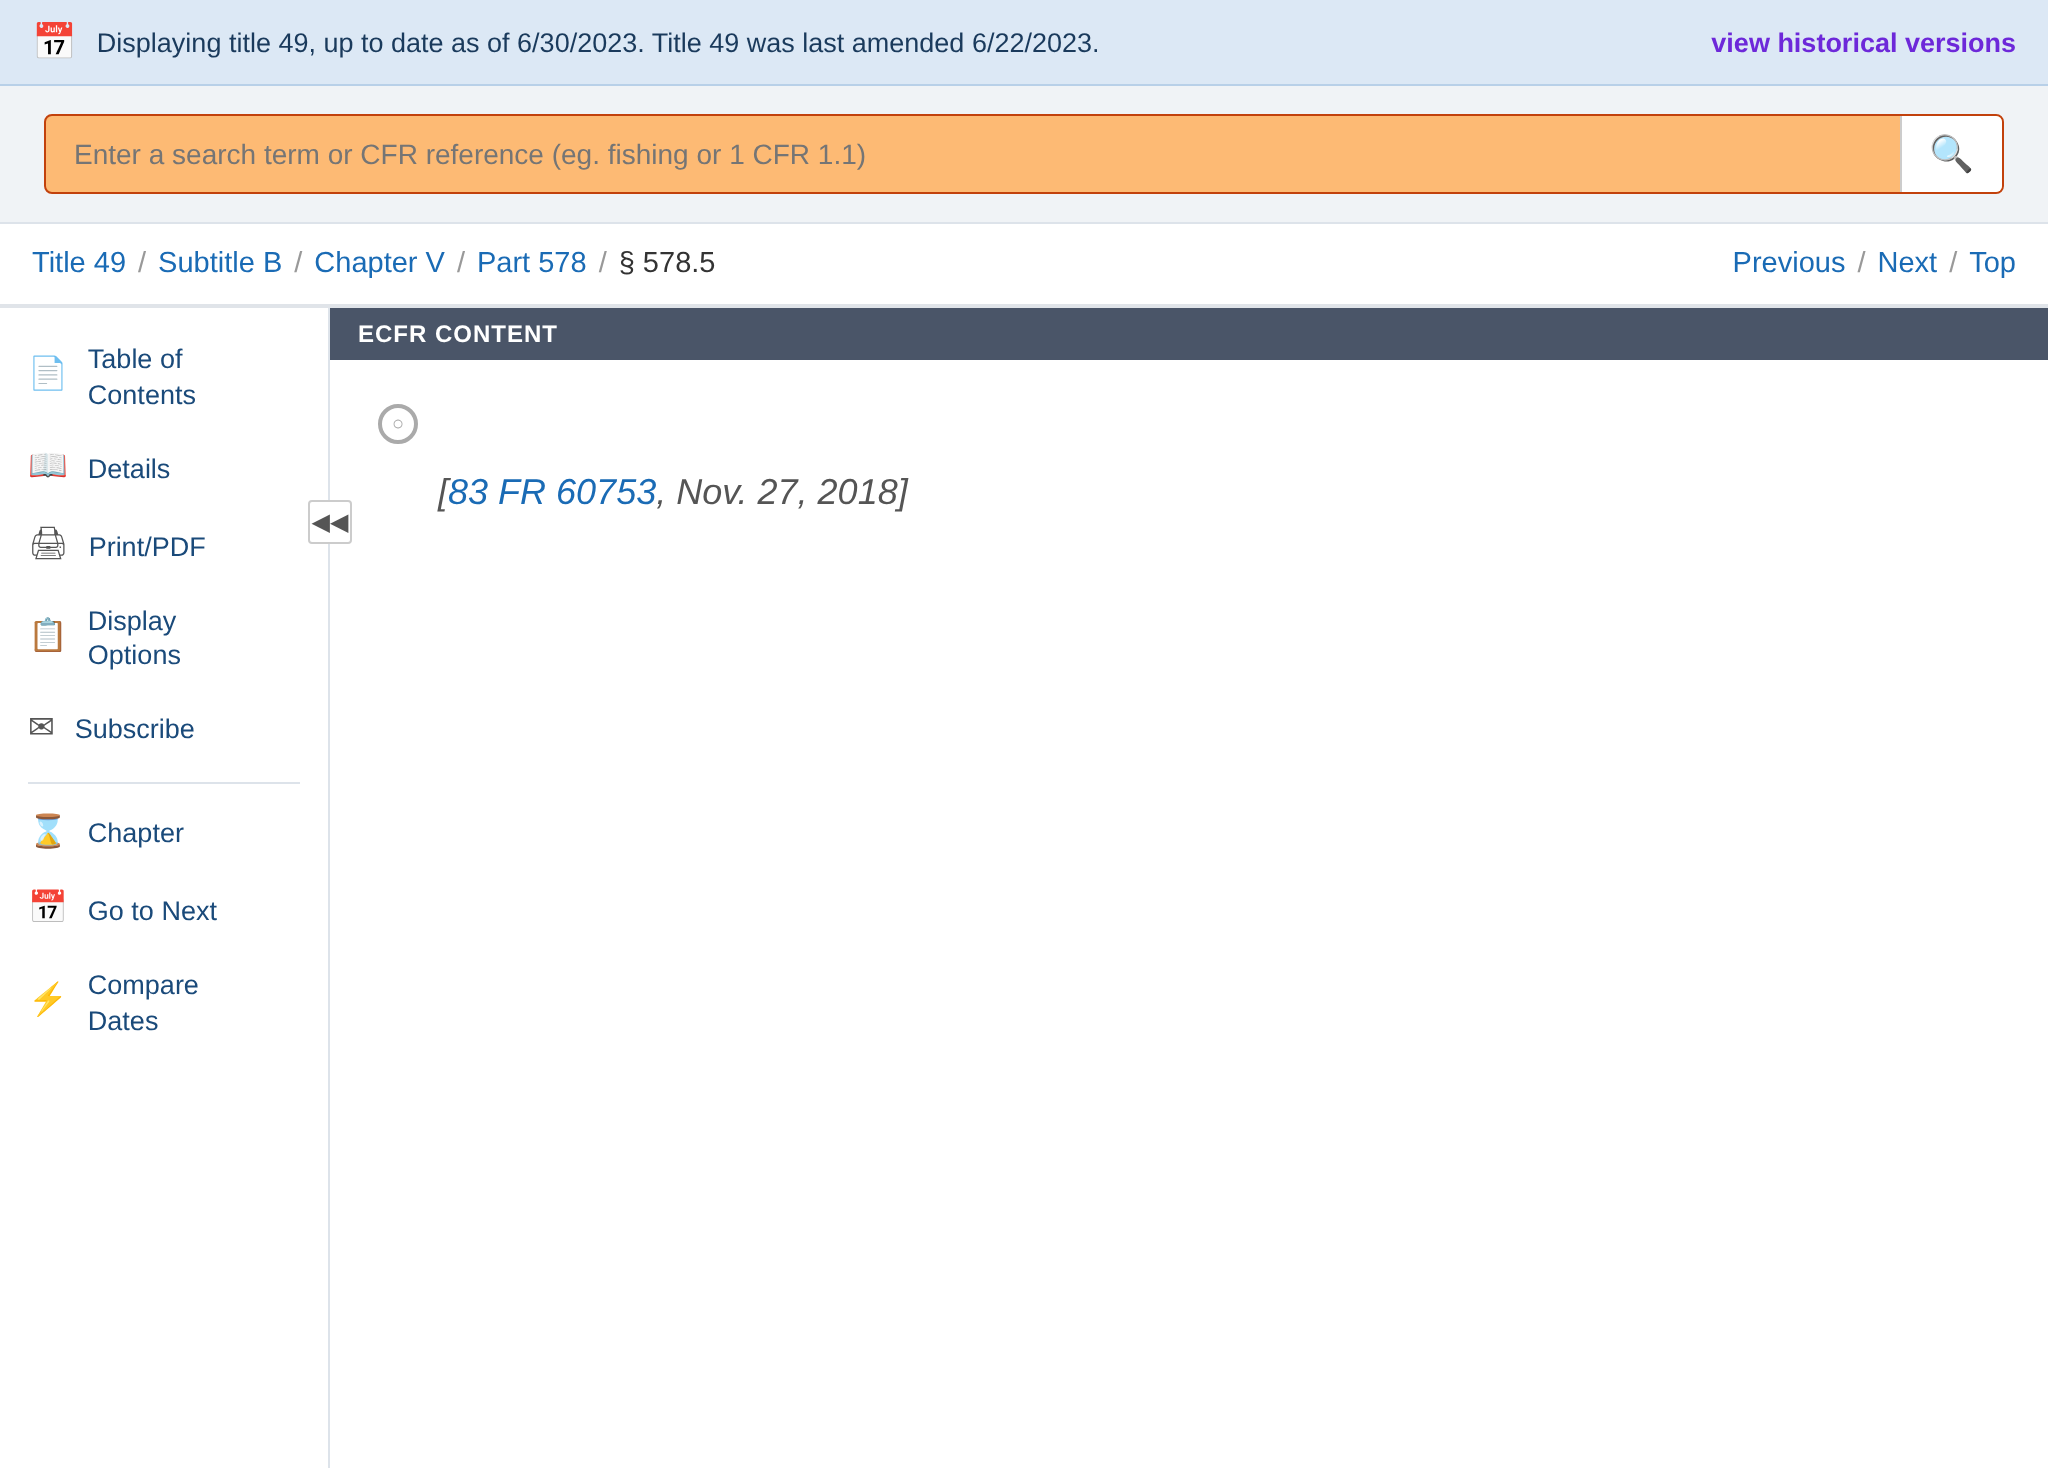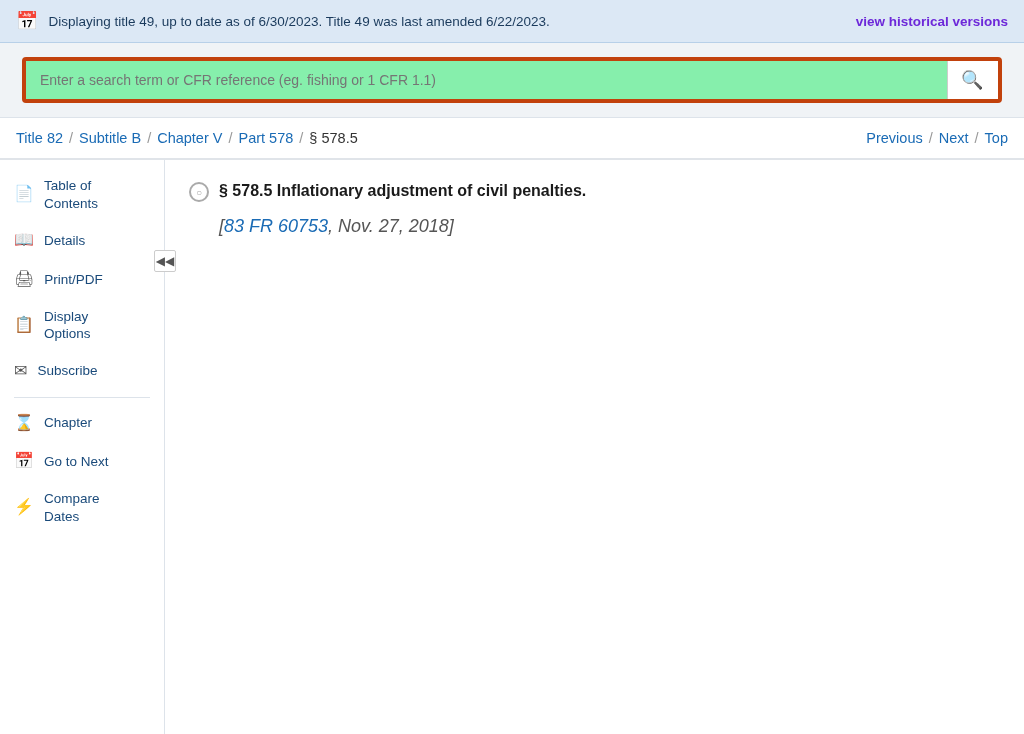--- a/index.html
+++ b/index.html
@@ -23,24 +23,24 @@
     
     .search-bar {
       background: #f0f3f6;
       padding: 14px 16px;
       border-bottom: 1px solid #dde3ea;
     }
     .search-bar form {
       display: flex;
       max-width: 980px;
       margin: 0 auto;
-      border: 4px solid #c2410c;
+      border: 1px solid #c2410c;
       border-radius: 4px;
       overflow: hidden;
-      background: #86efac;
+      background: #fdba74;
     }
     .search-bar input {
       flex: 1;
       border: none;
       outline: none;
       padding: 10px 14px;
       font-size: 14px;
       color: #555;
       background: transparent;
     }
@@ -207,21 +207,21 @@
 
   <div class="search-bar">
     <form>
       <input type="text" placeholder="Enter a search term or CFR reference (eg. fishing or 1 CFR 1.1)" style="">
       <button type="submit">🔍</button>
     </form>
   </div>
 
   <div class="breadcrumb-bar">
     <div class="breadcrumb">
-      <a href="#">Title 82</a>
+      <a href="#">Title 49</a>
       <span class="sep">/</span>
       <a href="#">Subtitle B</a>
       <span class="sep">/</span>
       <a href="#">Chapter V</a>
       <span class="sep">/</span>
       <a href="#">Part 578</a>
       <span class="sep">/</span>
       <span class="current">§ 578.5</span>
     </div>
     <div class="breadcrumb-nav">
@@ -277,25 +277,25 @@
       </div>
 
       <div class="sidebar-item">
         <span class="s-icon">⚡</span>
         <span class="s-label">Compare<br>Dates</span>
       </div>
 
     </div>
 
     <div class="content-area">
+      <div class="ecfr-header">eCFR Content</div>
       <div class="content-body">
 
         <div class="section-title-row">
           <div class="section-anchor">○</div>
-          <div class="section-heading">§ 578.5 Inflationary adjustment of civil penalties.</div>
         </div>
 
 
         <p class="citation">
           <span>[</span><a href="#">83 FR 60753</a><span>, Nov. 27, 2018]</span>
         </p>
 
       </div>
     </div>
 

